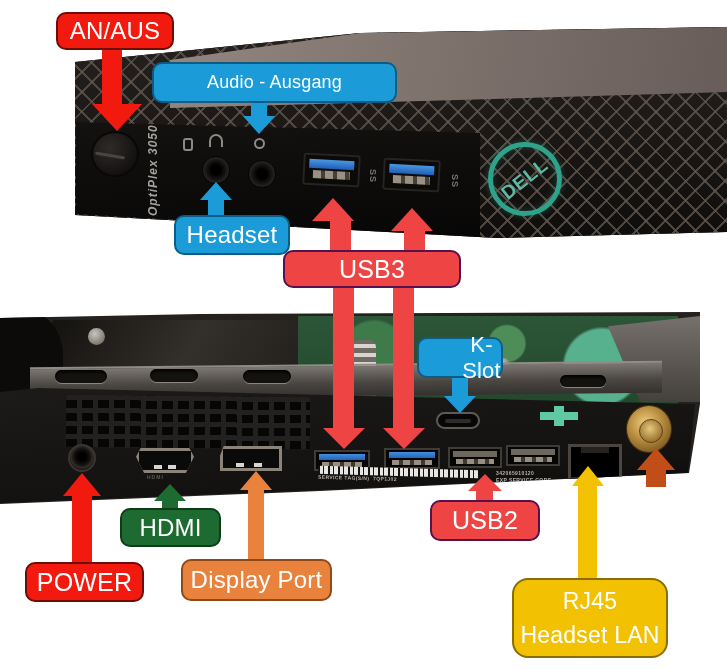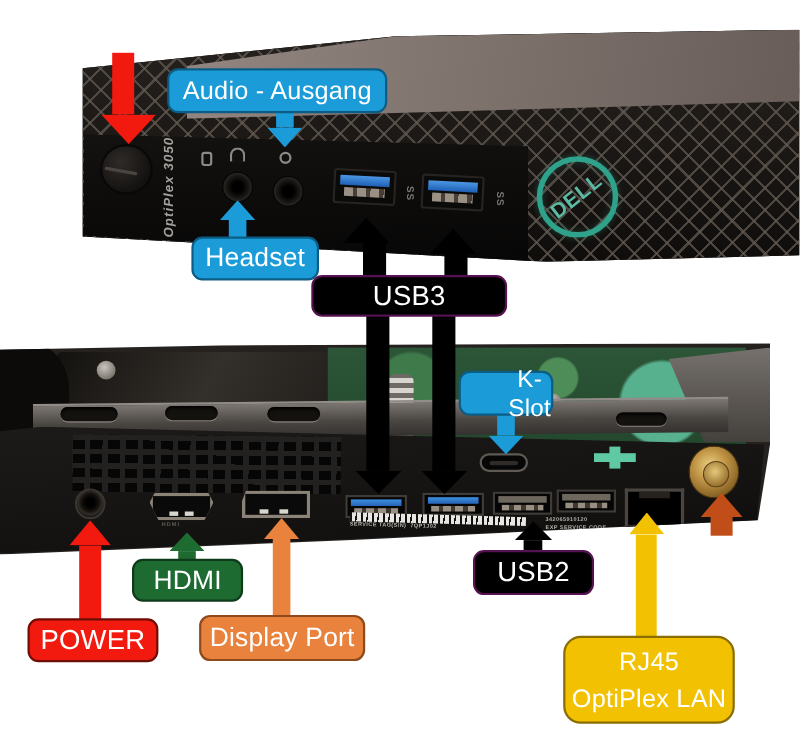--- a/index.html
+++ b/index.html
@@ -6,21 +6,21 @@
   #stage{position:relative;width:727px;height:669px;background:#ffffff;overflow:hidden;
          font-family:"Liberation Sans", sans-serif;}
   #stage *{box-sizing:border-box;}
 
   
   .lab{position:absolute;display:flex;flex-direction:column;align-items:center;justify-content:center;
        color:#fff;border-radius:10px;border:2px solid rgba(20,10,5,.55);z-index:50;
        text-align:center;line-height:1.15;letter-spacing:.2px;}
   .c-red   {background:#f2190f;border-color:#6e0d06;}
   .c-blue  {background:#1b9cd8;border-color:#0c5d85;}
-  .c-purple{background:#000000;border-color:#551150;}
+  .c-purple{background:#ef4444;border-color:#551150;}
   .c-green {background:#1e6b31;border-color:#0f3b1a;}
   .c-orange{background:#e8823d;border-color:#8f4a1c;}
   .c-rust  {background:#c14e18;border-color:#6e2a0b;}
   .c-gold  {background:#f2c101;border-color:#8a6d03;}
 
   
   .shaft{position:absolute;z-index:40;border:none;}
   .head{position:absolute;z-index:40;border:none;}
   .head.up{clip-path:polygon(50% 0,0 100%,100% 100%);}
   .head.down{clip-path:polygon(0 0,100% 0,50% 100%);}
@@ -260,21 +260,24 @@
 
   <div class="head up c-purple" style="left:468px;top:474px;width:34px;height:17px;"></div>
   <div class="shaft c-purple" style="left:476px;top:491px;width:17px;height:11px;"></div>
 
   <div class="head up c-rust" style="left:637px;top:448px;width:38px;height:22px;"></div>
   <div class="shaft c-rust" style="left:646px;top:470px;width:20px;height:17px;"></div>
 
   <div class="head up c-gold" style="left:572px;top:466px;width:32px;height:20px;"></div>
   <div class="shaft c-gold" style="left:578px;top:486px;width:19px;height:94px;"></div>
 
-  <div class="lab c-blue" style="left:152px;top:62px;width:200px;height:41px;font-size:23px;text-align:center;">
+  <div class="lab c-red" style="left:56px;top:12px;width:118px;height:38px;font-size:24px;">
+    <span>AN/AUS</span>
+  </div>
+  <div class="lab c-blue" style="left:152px;top:62px;width:245px;height:41px;font-size:18px;text-align:center;">
     <span>Audio - Ausgang</span>
   </div>
   <div class="lab c-blue" style="left:174px;top:215px;width:116px;height:40px;font-size:24px;">
     <span>Headset</span>
   </div>
   <div class="lab c-purple" style="left:283px;top:250px;width:178px;height:38px;font-size:25px;">
     <span>USB3</span>
   </div>
   <div class="lab c-blue" style="left:417px;top:337px;width:86px;height:41px;font-size:22px;padding-left:43px;">
     <span>K-Slot</span>
@@ -286,16 +289,16 @@
     <span>Display Port</span>
   </div>
   <div class="lab c-red" style="left:25px;top:562px;width:119px;height:40px;font-size:25px;">
     <span>POWER</span>
   </div>
   <div class="lab c-purple" style="left:430px;top:500px;width:110px;height:41px;font-size:25px;">
     <span>USB2</span>
   </div>
   <div class="lab c-gold" style="left:512px;top:578px;width:156px;height:80px;font-size:23px;border-radius:16px;gap:8px;">
     <span>RJ45</span>
-    <span>OptiPlex LAN</span>
+    <span>Headset LAN</span>
   </div>
 
 </div>
 
 </body></html>

